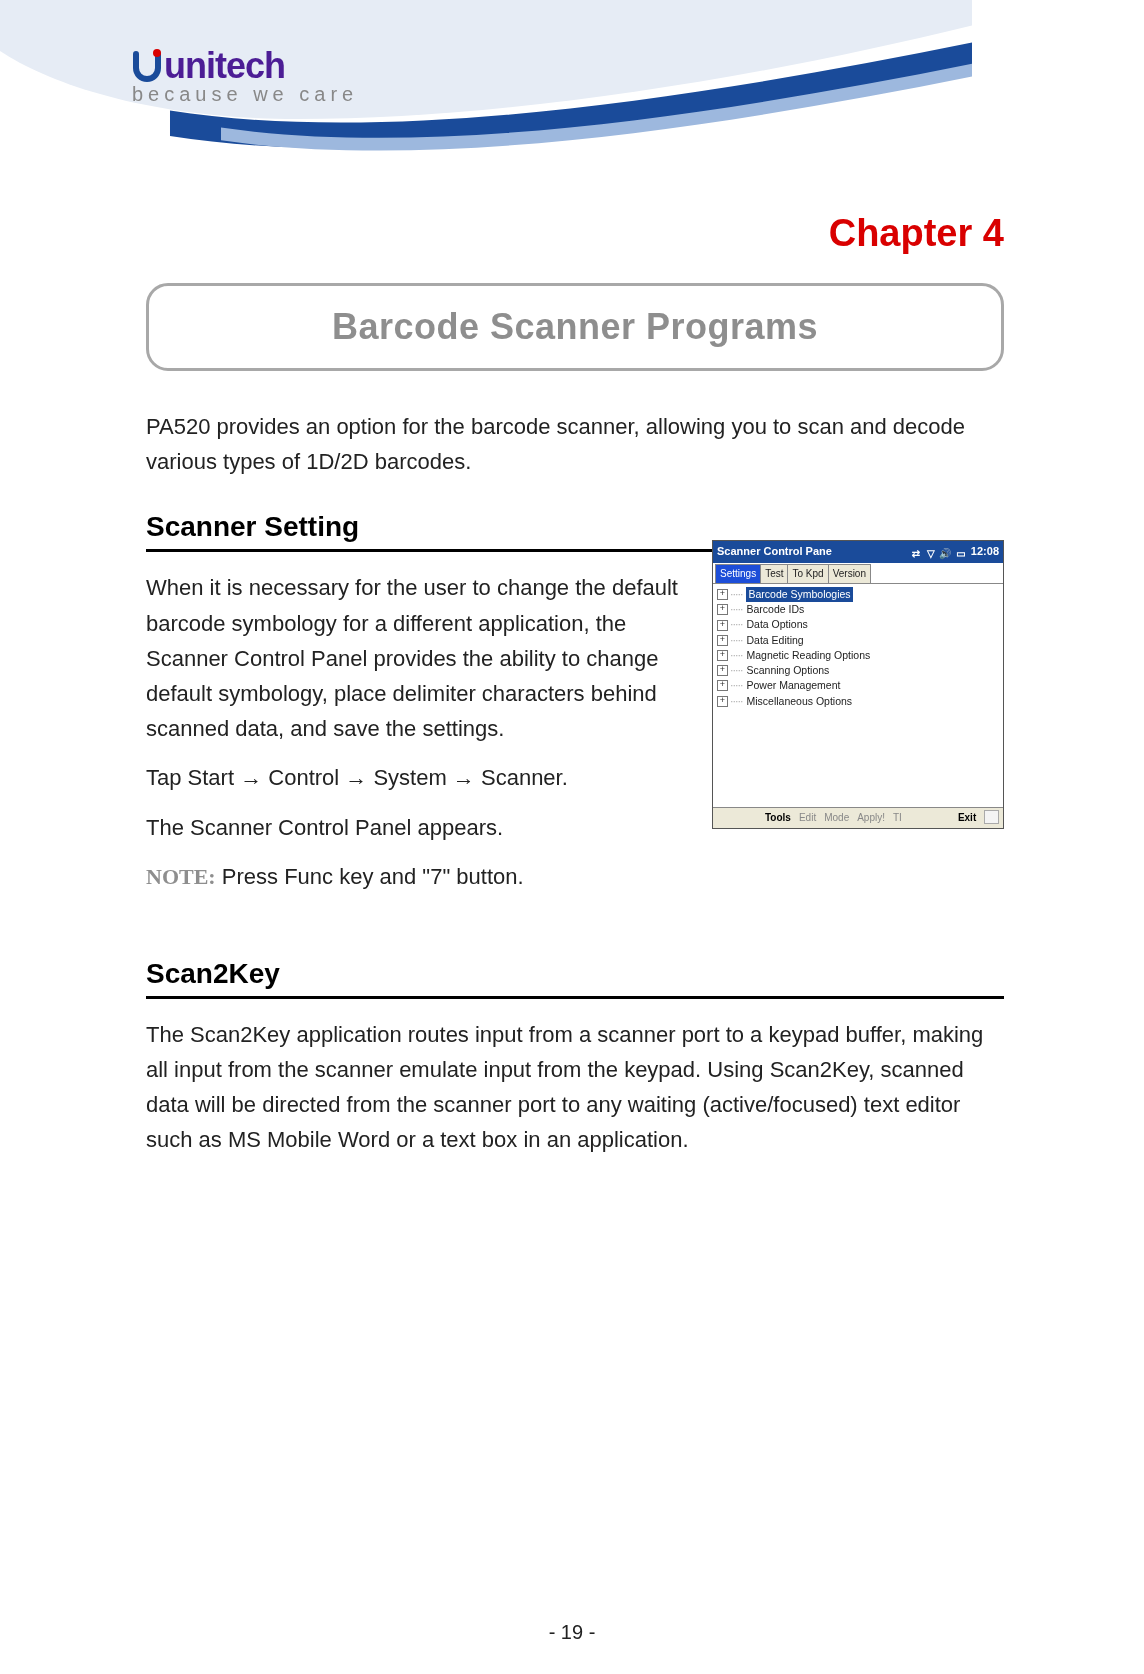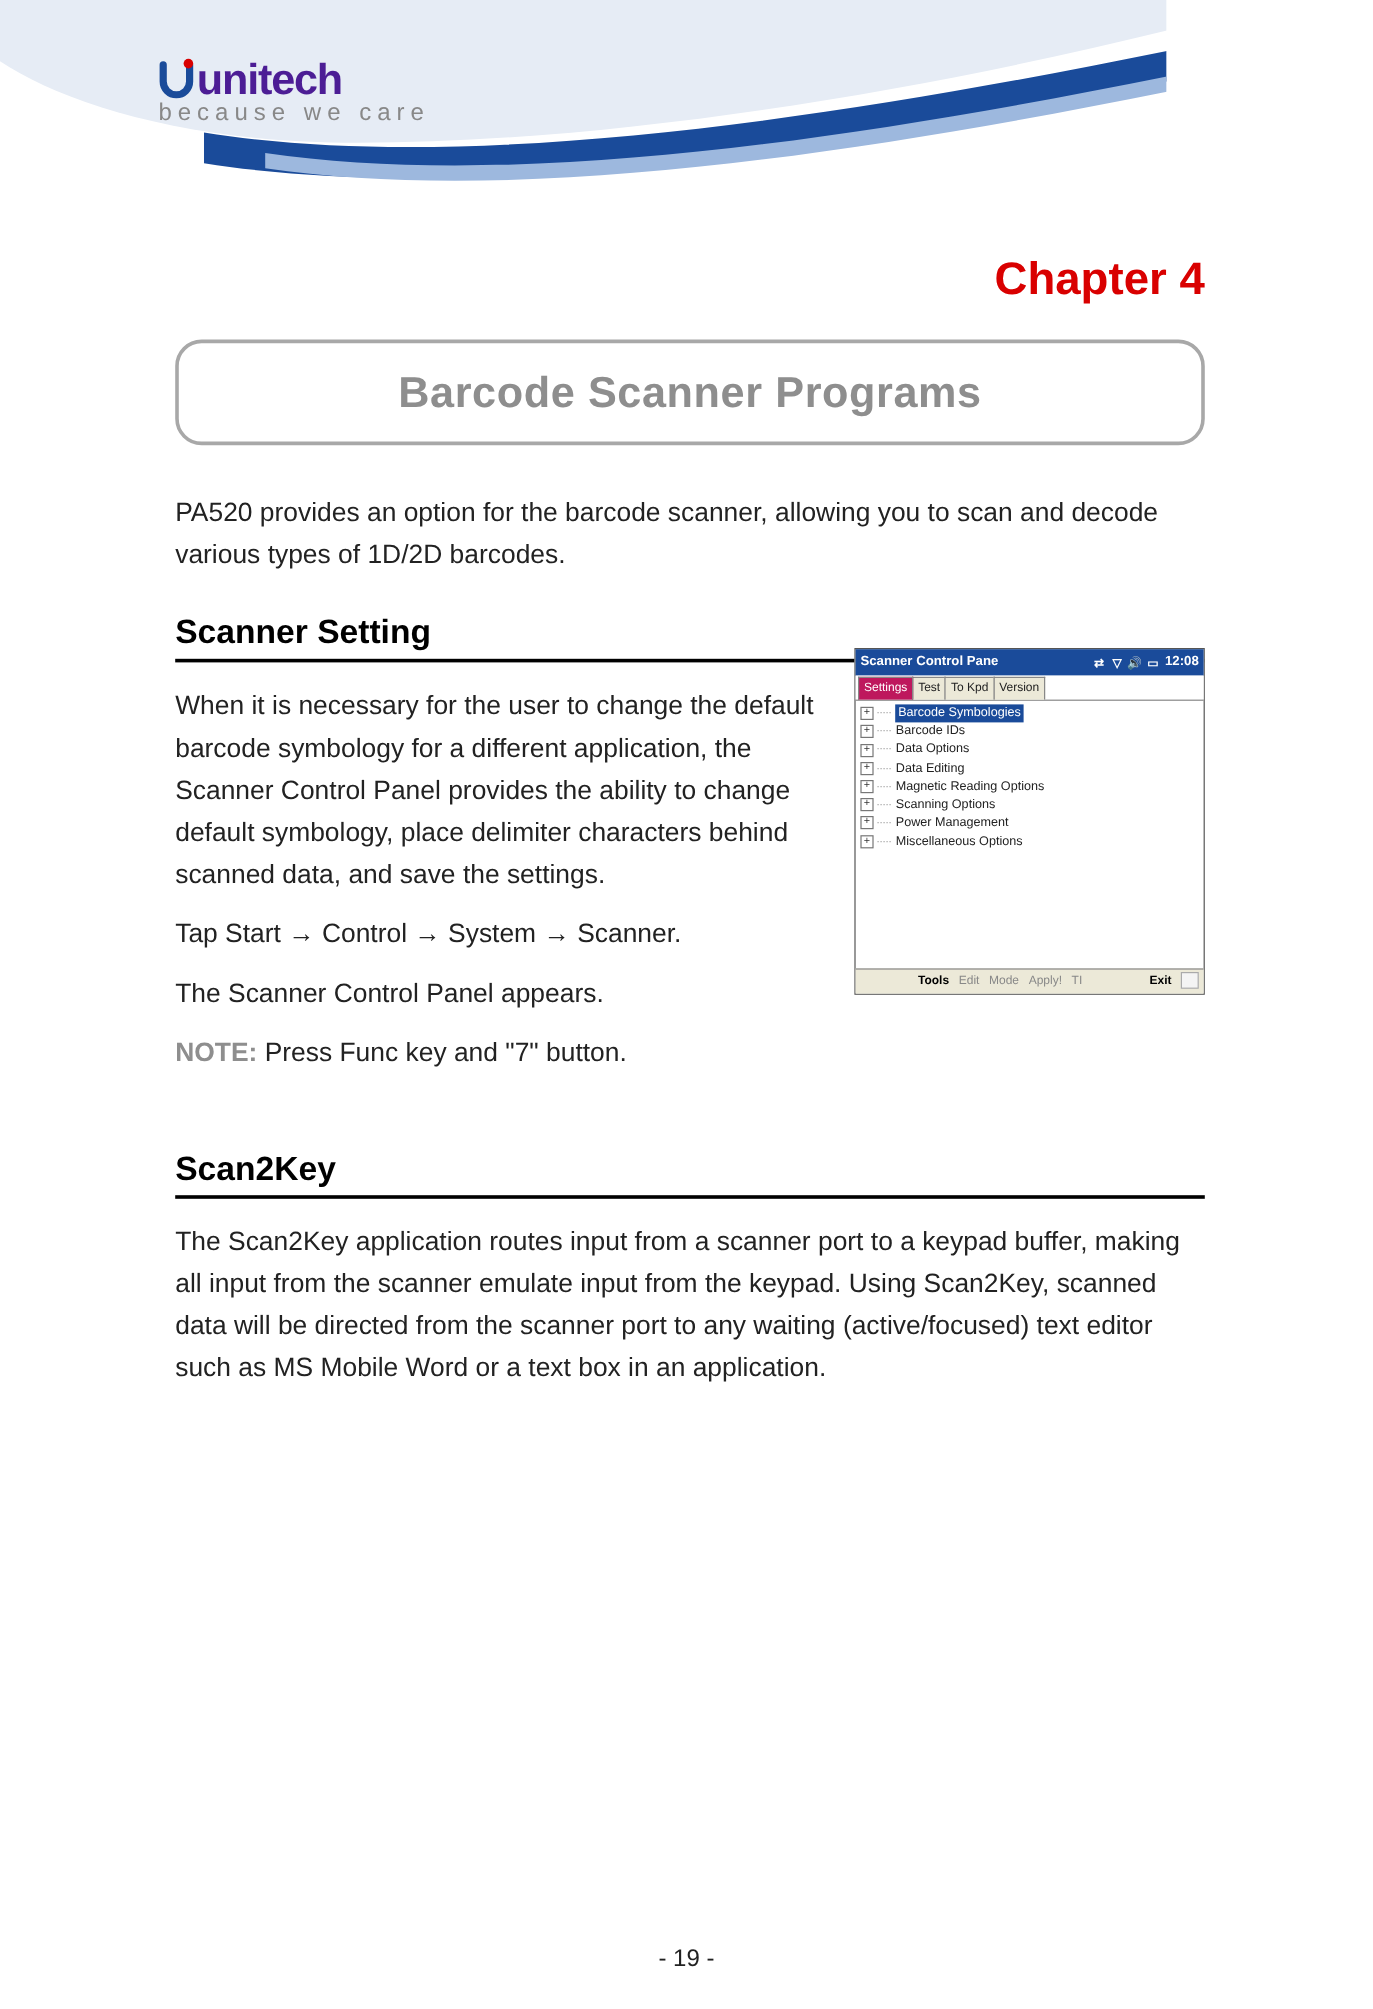--- a/index.html
+++ b/index.html
@@ -76,21 +76,21 @@
     padding-bottom: 6px;
     margin-bottom: 18px;
     margin-top: 20px;
   }
   .body-text {
     font-size: 22px;
     color: #222;
     line-height: 1.6;
   }
   .body-text p { margin: 0 0 14px 0; }
-  .note-label { color: #8e8e8e; font-weight: bold; }
+  .note-label { color: #8e8e8e; font-weight: bold; font-family: Liberation Serif, serif; }
   .screenshot-embed {
     float: right;
     width: 290px;
     margin-left: 20px;
     margin-top: -30px;
     border: 1px solid #555;
     background: #fff;
     font-family: Tahoma, Arial, sans-serif;
   }
   .scp-titlebar {
@@ -120,21 +120,21 @@
   .scp-tab {
     border: 1px solid #888;
     border-bottom: none;
     padding: 1px 4px;
     margin-right: -1px;
     background: #ece9d8;
     position: relative;
     z-index: 1;
   }
   .scp-tab.active {
-    background: #be185d;
+    background: #1d4ed8;
     color: #fff;
     z-index: 2;
   }
   .scp-tree {
     border-top: 1px solid #888;
     font-size: 10.5px;
     padding: 3px 4px 60px 4px;
     color: #222;
     line-height: 1.45;
     min-height: 160px;

